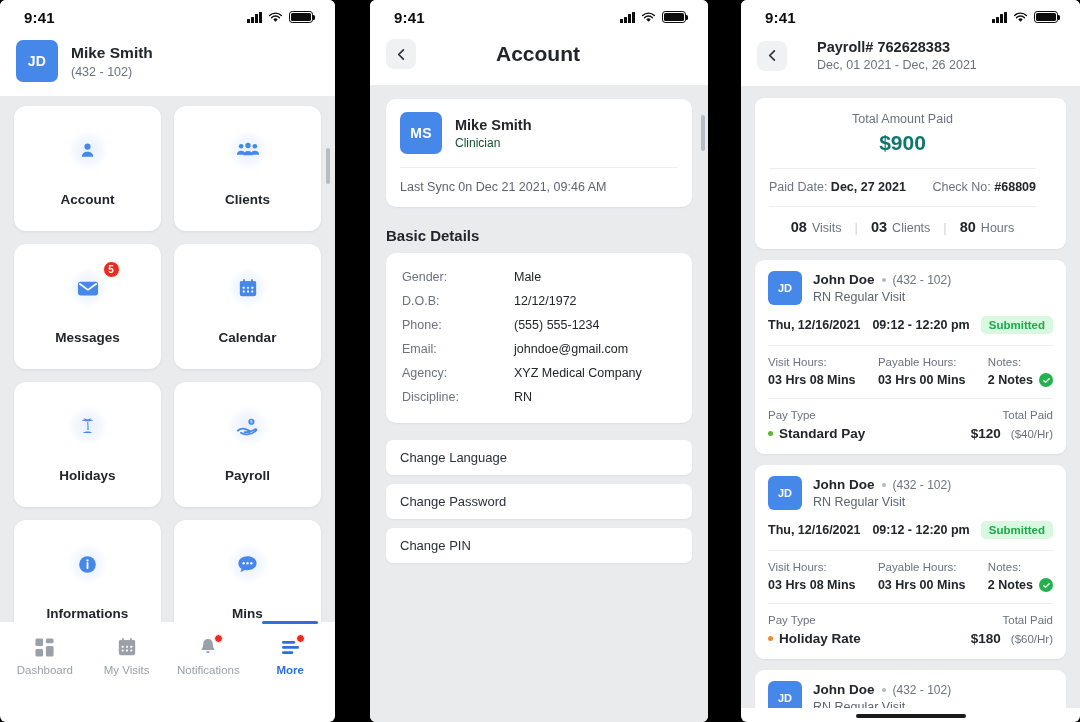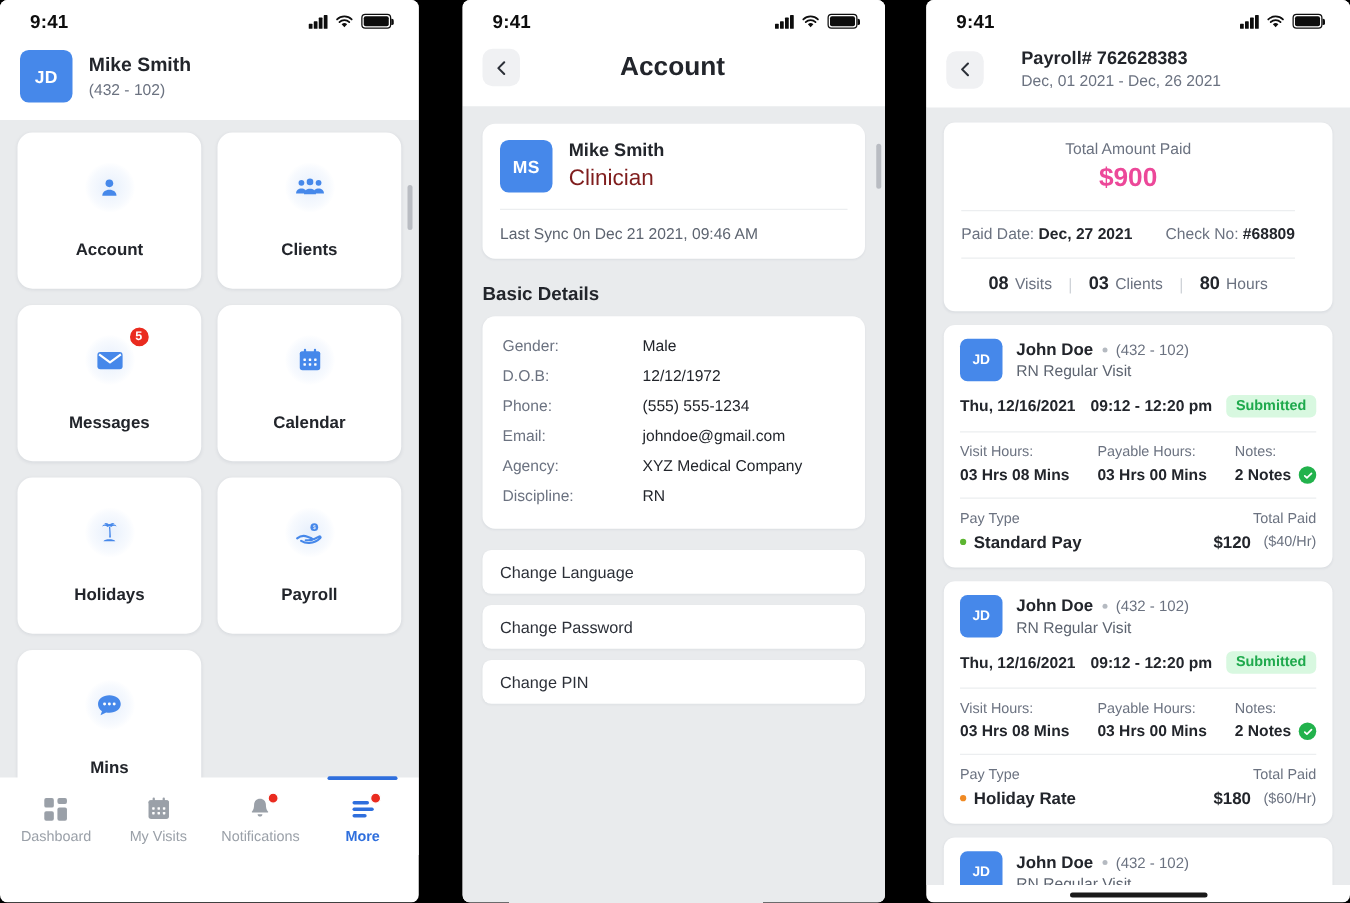--- a/index.html
+++ b/index.html
@@ -97,42 +97,42 @@
     display:flex; align-items:center; justify-content:center; color:#2c3038; font-size: 17px;
     flex: 0 0 auto;
   }
   .p2-title { flex: 1; text-align:center; font-size: 21px; font-weight: bold; color:#22252b; margin-right: 30px; }
   .p2-body { background:#e9ebed; height: 672px; padding: 14px 16px 0 16px; position: relative; overflow:hidden; }
 
   .card { background:#fff; border-radius: 10px; box-shadow: 0 1px 2px rgba(20,30,60,.06); }
   .prof { padding: 13px 14px 0 14px; }
   .prof-row { display:flex; align-items:center; gap: 13px; padding-bottom: 13px; }
   .prof-name { font-size: 14.5px; font-weight: bold; color:#22252b; }
-  .prof-role { font-size: 18px; color:#7f1d1d; margin-top: 3px; }
+  .prof-role { font-size: 12px; color:#14532d; margin-top: 3px; }
   .prof-sync { border-top: 1px solid #eceef0; padding: 12px 0 13px 0; font-size: 12.5px; color:#5d6470; }
 
   .sec-title { font-size: 15px; font-weight: bold; color:#22252b; margin: 20px 0 9px 0; }
   .kv { padding: 12px 16px 14px 16px; }
   .kv-row { display:flex; padding: 5px 0; }
   .kv-k { width: 112px; font-size: 12.5px; color:#6b7280; }
   .kv-v { font-size: 12.5px; color:#22252b; }
 
   .actions { margin-top: 17px; display:flex; flex-direction:column; gap: 9px; }
   .action { background:#fff; border-radius: 7px; padding: 10px 14px; font-size: 13px; color:#2c3038;
             box-shadow: 0 1px 2px rgba(20,30,60,.05); }
 
   
   .p3-head { background:#fff; padding: 5px 16px 14px 16px; display:flex; align-items:center; gap: 30px; }
   .p3-t1 { font-size: 14.5px; font-weight: bold; color:#22252b; }
   .p3-t2 { font-size: 12.5px; color:#6b7280; margin-top: 3px; }
   .p3-body { background:#e9ebed; height: 622px; padding: 12px 14px 0 14px; overflow: hidden; }
 
   .sumcard { background:#fff; border-radius: 9px; padding: 14px 30px 0 14px; box-shadow: 0 1px 2px rgba(20,30,60,.06); }
   .sum-lb { text-align:center; font-size: 12.5px; color:#6b7280; }
-  .sum-amt { text-align:center; font-size: 21px; font-weight: bold; color:#ec4899; margin-top: 5px; padding-bottom: 13px; }
+  .sum-amt { text-align:center; font-size: 21px; font-weight: bold; color:#0f766e; margin-top: 5px; padding-bottom: 13px; }
   .sum-mid { border-top:1px solid #eceef0; display:flex; justify-content:space-between; padding: 11px 0 12px 0; font-size: 12.5px; color:#6b7280; }
   .sum-mid b { color:#22252b; }
   .sum-bot { border-top:1px solid #eceef0; display:flex; align-items:center; justify-content:center; gap: 13px; padding: 11px 0 13px 0; }
   .stat b { font-size: 14.5px; font-weight: bold; color:#22252b; }
   .stat span { font-size: 12.5px; color:#6b7280; margin-left: 5px; }
   .sep { color:#cfd3d8; font-size: 13px; }
 
   .vcard { background:#fff; border-radius: 9px; margin-top: 11px; padding: 11px 13px 0 13px;
            box-shadow: 0 1px 2px rgba(20,30,60,.06); }
   .v-top { display:flex; align-items:center; gap: 11px; padding-bottom: 11px; }
@@ -272,20 +272,30 @@
                 <circle cx="18" cy="6" r="3.6" fill="#4688EA"></circle>
                 <text x="18" y="8" font-size="5" fill="#fff" text-anchor="middle" font-family="Liberation Sans">$</text>
                 <path d="M2 16.5c2.8-2.3 6.6-2.8 9.6-1.6l3.8 1.5c1 .4.8 1.8-.3 1.8H10" stroke="#4688EA" stroke-width="2" fill="none" stroke-linecap="round"></path>
                 <path d="M14.2 17.8c2.9-.3 5.6-1.3 8.2-3 .9-.6 2 .6 1.2 1.4-2.7 2.8-6.4 4.4-10.2 4.6-2.8.2-5.4-.6-7.7-2" stroke="#4688EA" stroke-width="2" fill="none" stroke-linecap="round"></path>
               </svg>
             </div>
             <div class="tile-lb">Payroll</div>
           </div>
           <div class="tile">
             <div class="tile-ic">
+              <svg viewBox="0 0 24 24" width="21" height="21">
+                <circle cx="12" cy="12" r="9.5" fill="#4688EA"></circle>
+                <path d="M12 10.2v6" stroke="#fff" stroke-width="2.1" stroke-linecap="round"></path>
+                <circle cx="12" cy="7.4" r="1.3" fill="#fff"></circle>
+              </svg>
+            </div>
+            <div class="tile-lb">Informations</div>
+          </div>
+          <div class="tile">
+            <div class="tile-ic">
               <svg viewBox="0 0 26 24" width="23" height="21">
                 <path d="M13 2.6c6 0 10.4 3.5 10.4 8s-4.4 8-10.4 8c-1 0-2-.1-2.9-.3l-5.2 2.5 1.3-3.7C3.8 15.5 2.6 13.2 2.6 10.6c0-4.5 4.4-8 10.4-8z" fill="#4688EA"></path>
                 <g fill="#fff">
                   <circle cx="8.6" cy="10.6" r="1.35"></circle>
                   <circle cx="13" cy="10.6" r="1.35"></circle>
                   <circle cx="17.4" cy="10.6" r="1.35"></circle>
                 </g>
               </svg>
             </div>
             <div class="tile-lb">Mins</div>

